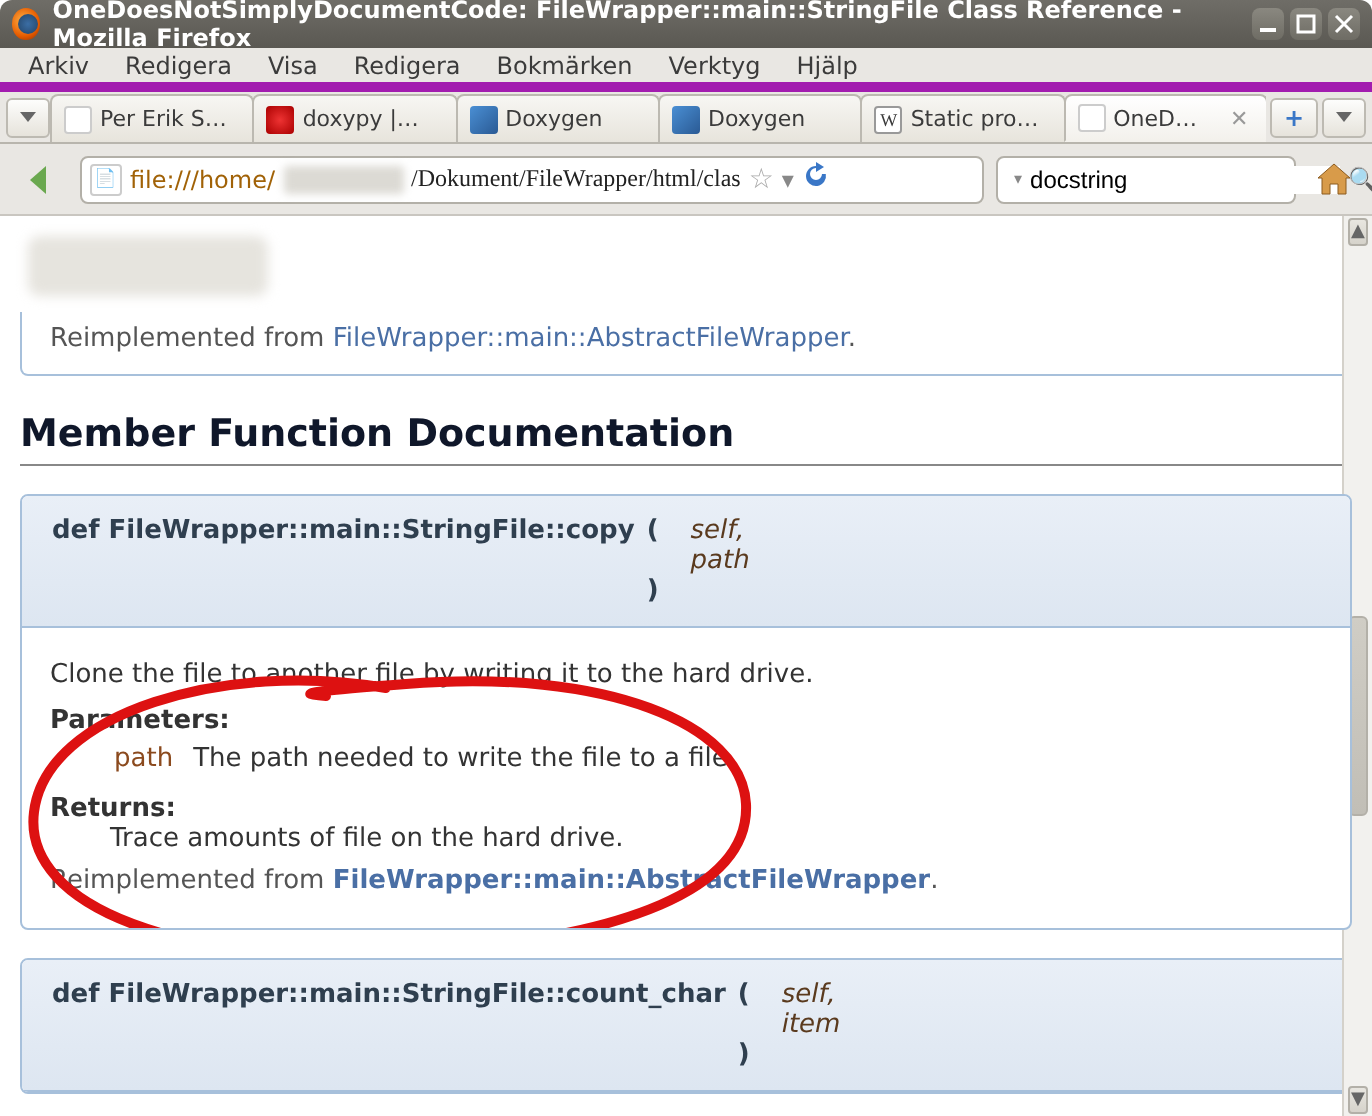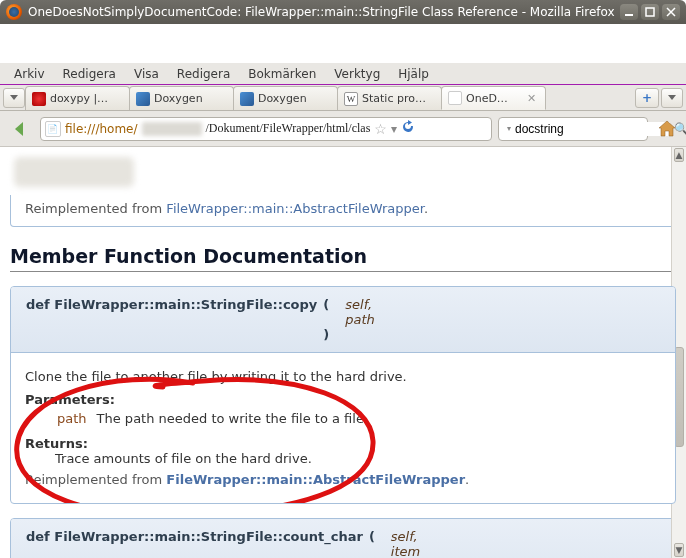--- a/index.html
+++ b/index.html
@@ -1,27 +1,27 @@
 <!DOCTYPE html>
 <html><head>
 <meta charset="utf-8">
 <style>
   * { box-sizing: border-box; margin: 0; padding: 0; }
   body { font-family: "DejaVu Sans", Verdana, sans-serif; font-size: 12px; background: #f2f1f0; width: 686px; height: 558px; overflow: hidden; }
   
   .window { width: 686px; height: 558px; display: flex; flex-direction: column; background: #fff; }
   
-  .titlebar { background: linear-gradient(#6f6d67,#5a5852); height: 24px; border-radius: 6px 6px 0 0; display: flex; align-items: center; padding: 0 6px; color: #fff; font-size: 12px; font-weight: normal; }
+  .titlebar { background: linear-gradient(#6f6d67,#5a5852); height: 24px; border-radius: 6px 6px 0 0; display: flex; align-items: center; padding: 0 6px; color: #fff; font-size: 12px; font-weight: bold; }
   .titlebar .ff-icon { width:16px; height:16px; background: radial-gradient(circle at 40% 40%, #ffb347 0%, #e65b00 60%, #8b2b00 100%); border-radius: 50%; margin-right: 6px; position:relative; }
   .titlebar .ff-icon::after { content:""; position:absolute; left:3px; top:3px; width:10px; height:10px; background:radial-gradient(circle,#3b6ea5 0%, #284c72 80%); border-radius:50%; }
   .titlebar .spacer { flex: 1; }
   .winbtn { width: 18px; height: 16px; background: linear-gradient(#8a8880,#6e6c64); border-radius: 4px; margin-left: 3px; display:flex; align-items:center; justify-content:center; color:#fff; font-size:11px; cursor:pointer; }
   .winbtn svg { width:10px;height:10px; }
   
-  .menubar { background: #e9e7e3; border-bottom: 1px solid #a21caf; height: 22px; display: flex; align-items: center; padding: 0 6px; gap: 2px; margin-top: 39px; }
+  .menubar { background: #e9e7e3; border-bottom: 5px solid #a21caf; height: 22px; display: flex; align-items: center; padding: 0 6px; gap: 2px; }
   .menubar span { padding: 2px 8px; font-size: 12px; color:#3b3b3b; }
   
   .tabstrip { background: #e9e7e3; height: 26px; display:flex; align-items:flex-end; padding: 0 3px; border-bottom:1px solid #b8b5ad; }
   .tabbtn { width:22px; height:20px; border:1px solid #bdbab2; background:linear-gradient(#fdfdfc,#e6e3db); border-radius:3px; display:flex;align-items:center;justify-content:center; margin-bottom:2px; }
   .tabs { display:flex; flex:1; align-items:flex-end; overflow:hidden; }
   .tab { height:24px; border:1px solid #bcb9b1; border-bottom:none; border-radius:4px 4px 0 0; background:linear-gradient(#f7f6f3,#e7e4dc); display:flex; align-items:center; padding:0 6px; gap:4px; font-size:11px; color:#3b3b3b; margin-right:-1px; min-width:0; flex:1; max-width:105px; overflow:hidden; white-space:nowrap; }
   .tab.active { background:linear-gradient(#ffffff,#f3f1ec); border-bottom:1px solid #f3f1ec; z-index:2; }
   .tab .favicon { width:14px;height:14px; flex:0 0 14px; border-radius:2px; }
   .tab .lbl { overflow:hidden; text-overflow:ellipsis; flex:1; }
   .tab .close { width:12px;height:12px;color:#999; }
@@ -110,20 +110,24 @@
   </div>
 
   <div class="tabstrip">
     <div class="tabbtn">
         <svg width="8" height="8" viewBox="0 0 8 8">
           <path d="M4 6L0 1h8z" fill="#666"></path>
         </svg>
       </div>
     <div class="tabs" id="tabs">
         <div class="tab">
+          <div class="favicon" style="background:#fff;border:1px solid #ccc;"></div>
+          <span class="lbl">Per Erik S…</span>
+        </div>
+        <div class="tab">
           <div class="favicon" style="background:radial-gradient(circle,#e33,#a00);"></div>
           <span class="lbl">doxypy |…</span>
         </div>
         <div class="tab">
           <div class="favicon" style="background:linear-gradient(135deg,#4a8fd4,#2a5a94);"></div>
           <span class="lbl">Doxygen</span>
         </div>
         <div class="tab">
           <div class="favicon" style="background:linear-gradient(135deg,#4a8fd4,#2a5a94);"></div>
           <span class="lbl">Doxygen</span>

